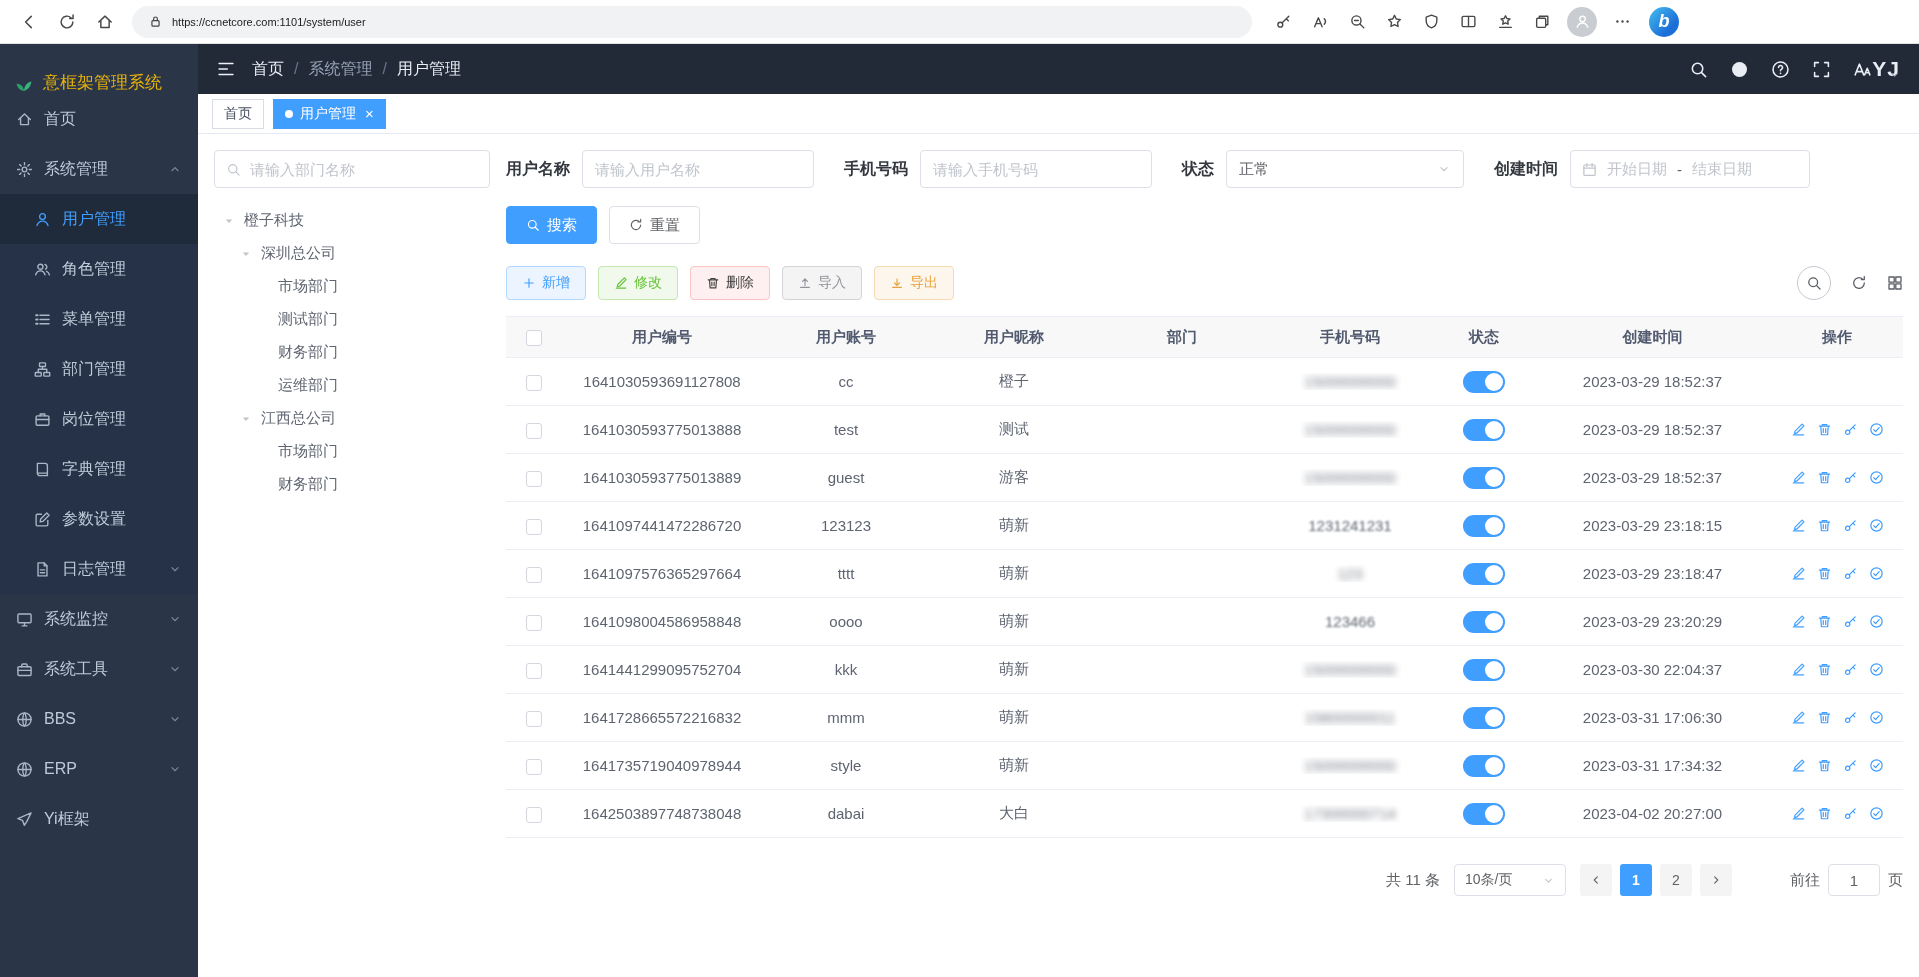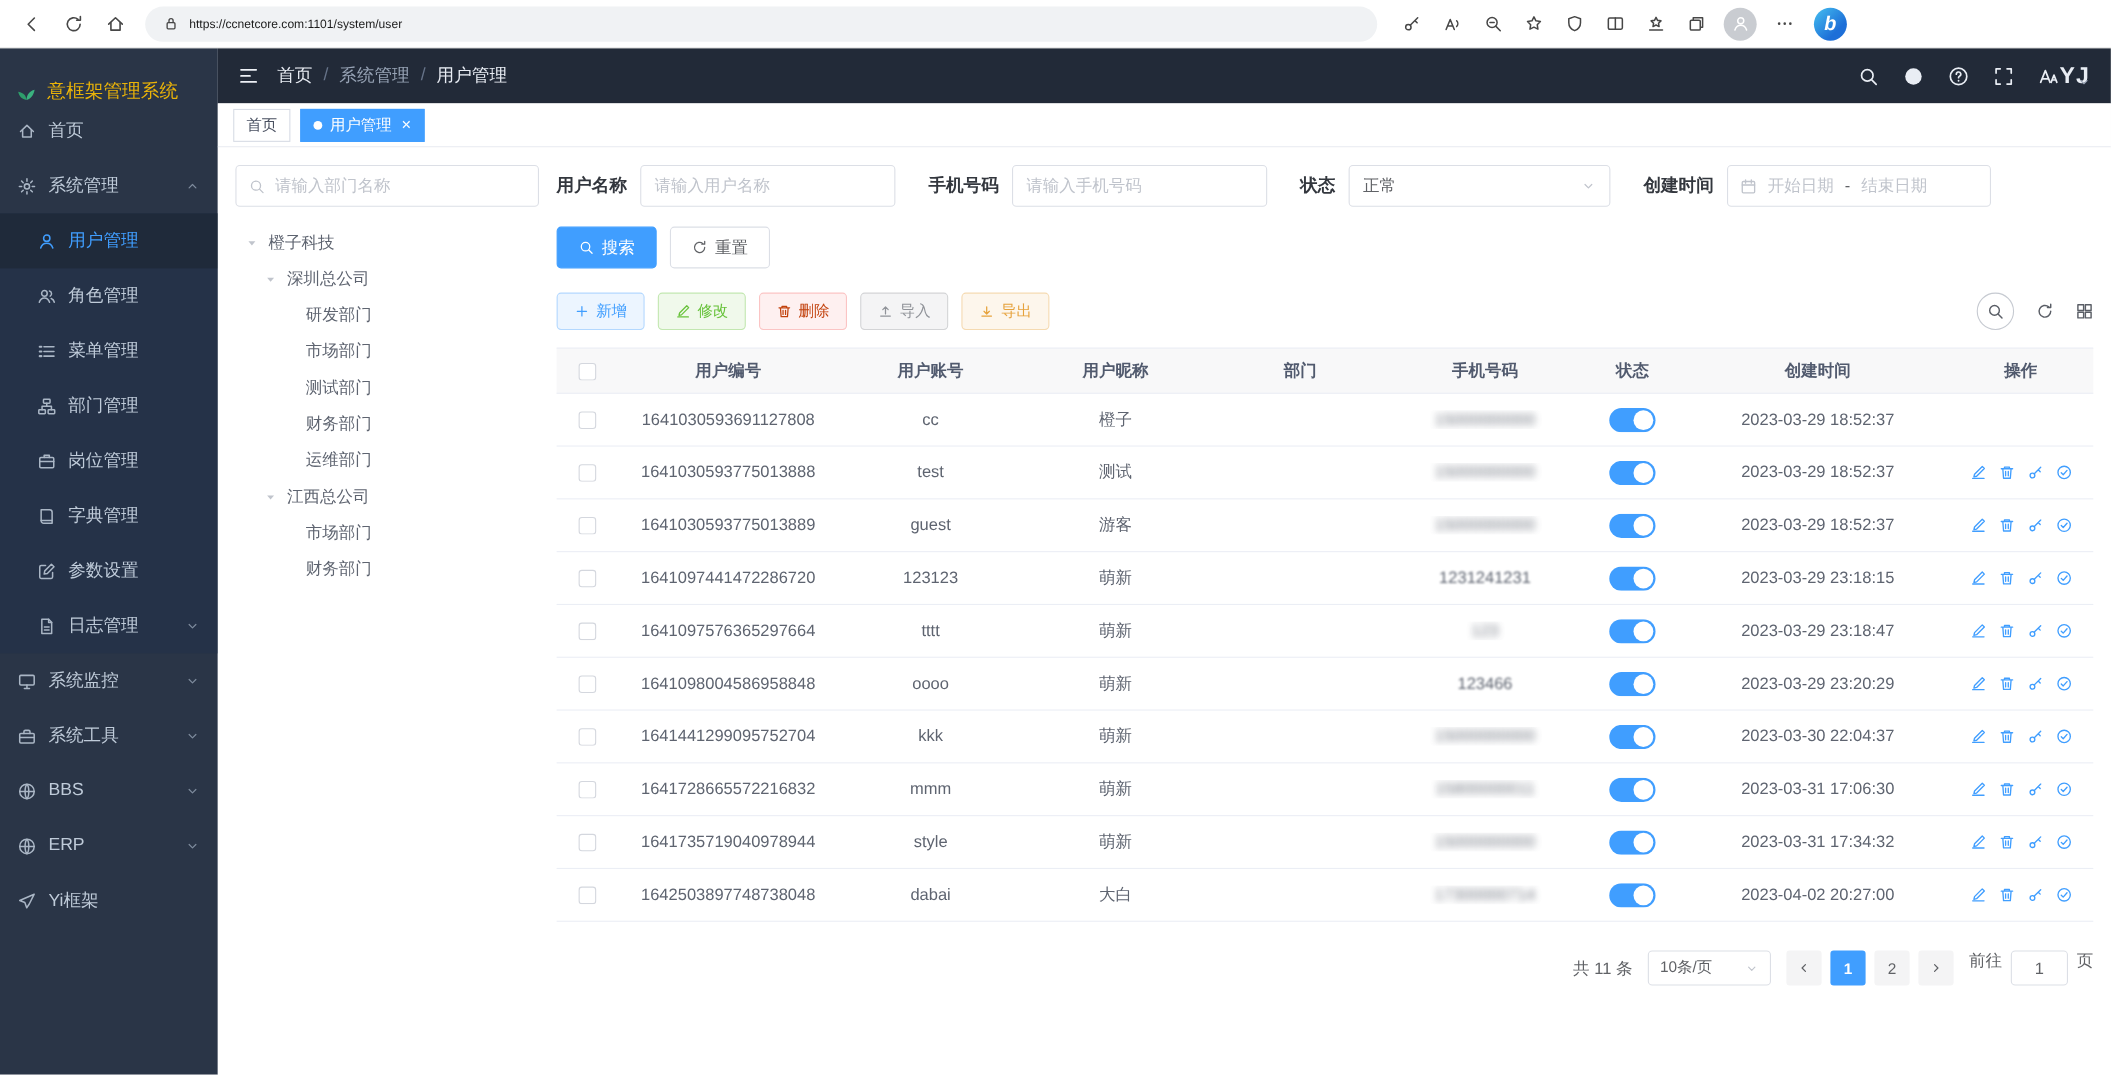--- a/index.html
+++ b/index.html
@@ -95,21 +95,21 @@
     display:inline-flex; align-items:center; gap:7px; border:1px solid #dcdfe6;
     background:#fff; color:#606266; }
   .btn.primary { background:var(--primary,#409eff); border-color:var(--primary,#409eff); color:#fff; }
 
   .toolbar { margin-top:22px; display:flex; align-items:center; }
   .tool-btns { display:flex; gap:12px; }
   .tbtn { height:34px; padding:0 15px; border-radius:4px; font-size:14px; cursor:pointer;
     display:inline-flex; align-items:center; gap:6px; border:1px solid; background:#fff; }
   .tbtn.primary { color:#409eff; background:#ecf5ff; border-color:#b3d8ff; }
   .tbtn.success { color:#67c23a; background:#f0f9eb; border-color:#c2e7b0; }
-  .tbtn.danger  { color:#c2410c; background:#fef0f0; border-color:#fbc4c4; }
+  .tbtn.danger  { color:#404040; background:#fef0f0; border-color:#fbc4c4; }
   .tbtn.info    { color:#909399; background:#f4f4f5; border-color:#d3d4d6; }
   .tbtn.warning { color:#e6a23c; background:#fdf6ec; border-color:#f5dab1; }
   .tool-icons { margin-left:auto; display:flex; align-items:center; gap:20px; color:#5a5e66; }
   .ticon { display:flex; align-items:center; justify-content:center; cursor:pointer; }
   .ticon.circled { width:34px; height:34px; border:1px solid #c6cad1; border-radius:50%; }
 
   
   .table { margin-top:16px; }
   .trow { display:grid; grid-template-columns:56px 200px 168px 168px 168px 168px 100px 1fr 132px;
     align-items:center; min-height:48px; border-bottom:1px solid #ebeef5;
@@ -132,21 +132,21 @@
   .pager { margin-top:26px; display:flex; justify-content:flex-end; align-items:center;
     gap:14px; font-size:15px; color:#606266; }
   .psel { width:112px; height:32px; border:1px solid #dcdfe6; border-radius:4px;
     display:flex; align-items:center; justify-content:space-between; padding:0 10px;
     font-size:14px; color:#606266; cursor:pointer; }
   .psel .sel-caret { color:#c0c4cc; display:flex; }
   .pages { display:flex; align-items:center; gap:8px; }
   .pbtn { min-width:32px; height:32px; padding:0 4px; border-radius:3px; background:#f4f4f5;
     color:#606266; font-size:14px; display:flex; align-items:center; justify-content:center; cursor:pointer; }
   .pbtn.active { background:var(--primary,#409eff); color:#fff; font-weight:700; }
-  .goto { display:flex; align-items:flex-start; gap:8px; }
+  .goto { display:flex; align-items:center; gap:8px;margin-left:44px; }
   .goto-input { width:52px; height:32px; border:1px solid #dcdfe6; border-radius:4px;
     text-align:center; font-size:15px; color:#606266; outline:none; }
 </style>
 </head>
 <body>
 
 <div class="browser">
   <span style="display:flex;gap:4px;">
       <span class="bbtn">
         <svg viewBox="0 0 16 16" width="18" height="18" fill="none" stroke="currentColor" stroke-width="1.3" stroke-linecap="round" stroke-linejoin="round">
@@ -514,24 +514,20 @@
               </span>
               <span>橙子科技</span>
             </div>
             <div class="tnode" style="padding-left:25px">
               <span class="tcaret">
                 <svg viewBox="0 0 16 16" width="14" height="14" fill="none" stroke="currentColor" stroke-width="1.3" stroke-linecap="round" stroke-linejoin="round">
                   <path d="M4.4 6.2h7.2L8 10.4z" fill="currentColor" stroke="none"></path>
                 </svg>
               </span>
               <span>深圳总公司</span>
-            </div>
-            <div class="tnode" style="padding-left:42px">
-              <span class="tcaret"></span>
-              <span>研发部门</span>
             </div>
             <div class="tnode" style="padding-left:42px">
               <span class="tcaret"></span>
               <span>市场部门</span>
             </div>
             <div class="tnode" style="padding-left:42px">
               <span class="tcaret"></span>
               <span>测试部门</span>
             </div>
             <div class="tnode" style="padding-left:42px">

